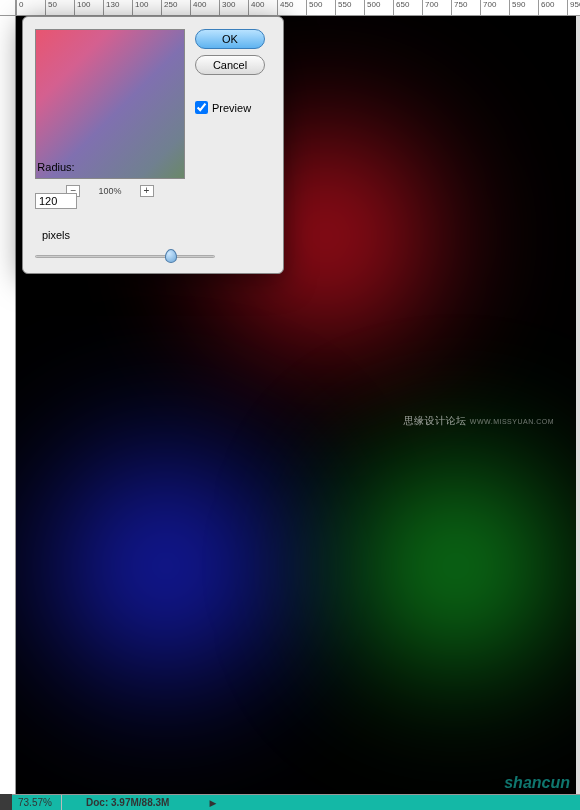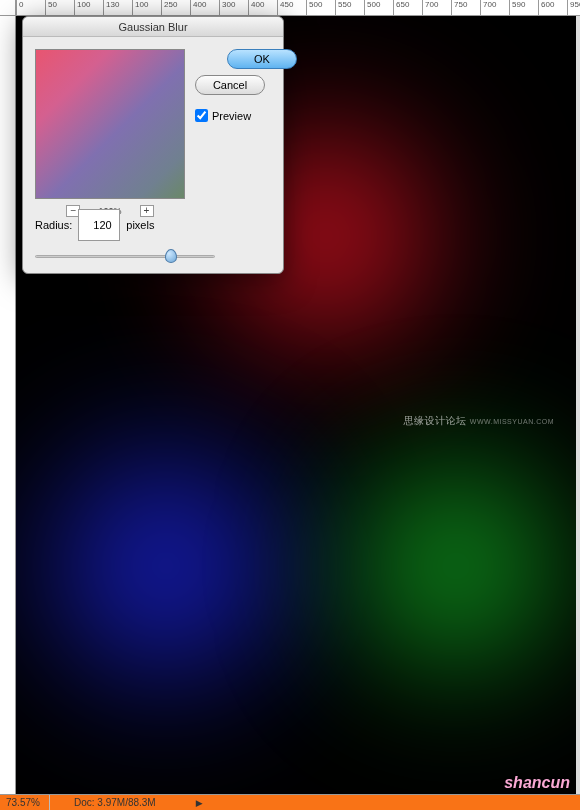--- a/index.html
+++ b/index.html
@@ -86,53 +86,54 @@
 .watermark {
   position: absolute;
   top: 398px; right: 22px;
   color: rgba(255,255,255,0.6);
   font-size: 10px;
   letter-spacing: 0.5px;
 }
 .watermark2 {
   position: absolute;
   bottom: 2px; right: 6px;
-  color: #f9a8d4;
+  color: #0f766e;
   font-size: 16px;
   font-weight: bold;
   font-style: italic;
   text-shadow: 0 0 2px #000;
 }
 .scrollbar-v {
   position: absolute;
   top: 16px; right: 0; bottom: 16px;
   width: 4px;
   background: #ddd;
 }
 .status-bar {
   position: absolute;
-  bottom: 0; left: 0; right: 0;
+  bottom: 0; left: 12px; right: 0;
   height: 16px;
-  background: #f97316;
+  background: #14b8a6;
   border-top: 1px solid #999;
   display: flex;
   align-items: center;
   font-size: 10px;
   color: #333;
 }
 .status-bar .zoom {
   width: 50px;
   padding-left: 6px;
   border-right: 1px solid #bbb;
   height: 100%;
   display: flex;
   align-items: center;
 }
 .status-bar .doc {
   padding-left: 24px;
+  font-weight: bold;
 }
 .status-bar .arrow {
   margin-left: 40px;
   font-size: 9px;
 }
 .dialog {
   position: absolute;
   top: 16px; left: 22px;
   width: 262px;
   height: 258px;
@@ -193,44 +194,44 @@
   background: linear-gradient(#fdfdfd, #dcdcdc);
   font-size: 11px;
   cursor: pointer;
   text-align: center;
   line-height: 18px;
 }
 .mac-btn.primary {
   background: linear-gradient(#b8e2ff, #5fb3f0);
   border-color: #3a7fbc;
   font-weight: 500;
-  margin-left: 32px;
 }
 .checkbox-row {
   display: flex;
   align-items: center;
   gap: 4px;
-  margin-top: 8px;
+  margin-top: 20px;
   font-size: 11px;
 }
 .checkbox-row input { margin: 0; }
 .radius-row {
   position: absolute;
   bottom: 32px; left: 12px;
   display: flex;
   align-items: center;
-  gap: 6px;
-  font-size: 11px;
+  gap: 20px;
+  font-size: 11px;
+  flex-direction: column;
 }
 .radius-row input {
   width: 42px;
-  height: 32px;
+  height: 16px;
   font-size: 11px;
   text-align: left;
-  padding-left: 14px;
+  padding-left: 3px;
   border: 1px solid #999;
 }
 .slider-wrap {
   position: absolute;
   bottom: 10px; left: 12px;
   width: 180px;
   height: 14px;
 }
 .slider-track {
   position: absolute;
@@ -318,21 +319,20 @@
 
 <div class="scrollbar-v"></div>
 
 <div class="status-bar">
   <div class="zoom">73.57%</div>
   <div class="doc">Doc: 3.97M/88.3M</div>
   <div class="arrow">▶</div>
 </div>
 
 <div class="dialog">
-  <div class="titlebar">Gaussian Blur</div>
   <div class="dialog-body">
     <div>
       <div class="preview-box"></div>
       <div class="preview-controls">
         <div class="btn-small">−</div>
         <span>100%</span>
         <div class="btn-small">+</div>
       </div>
     </div>
     <div class="right-col">

